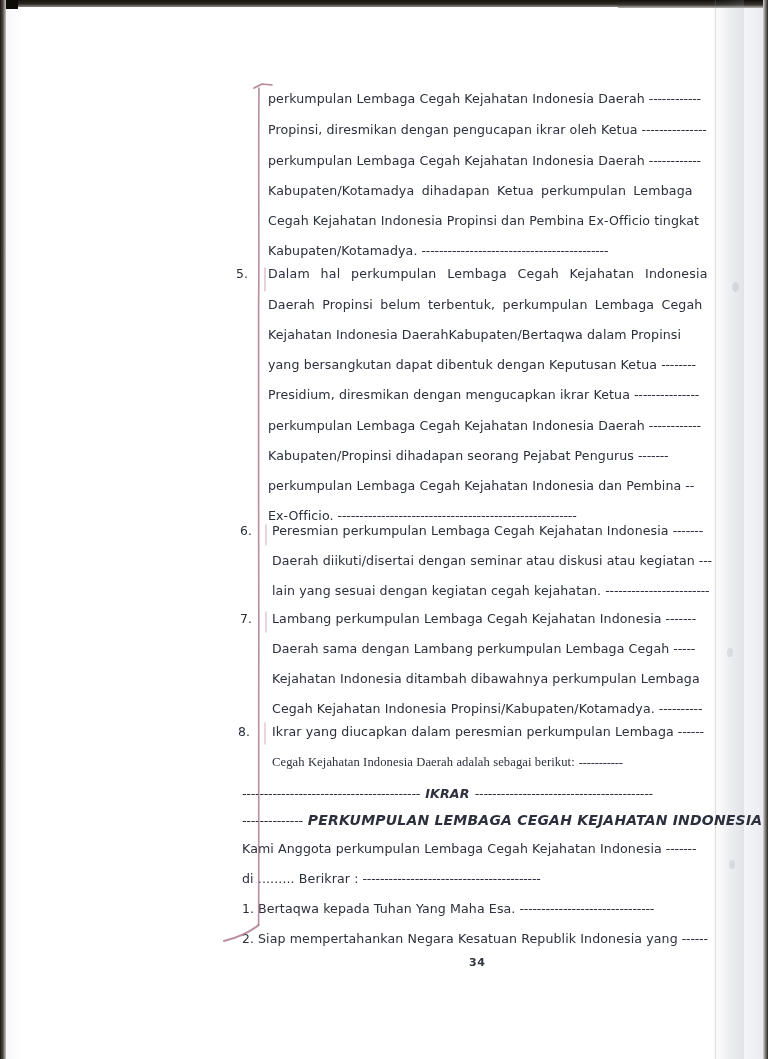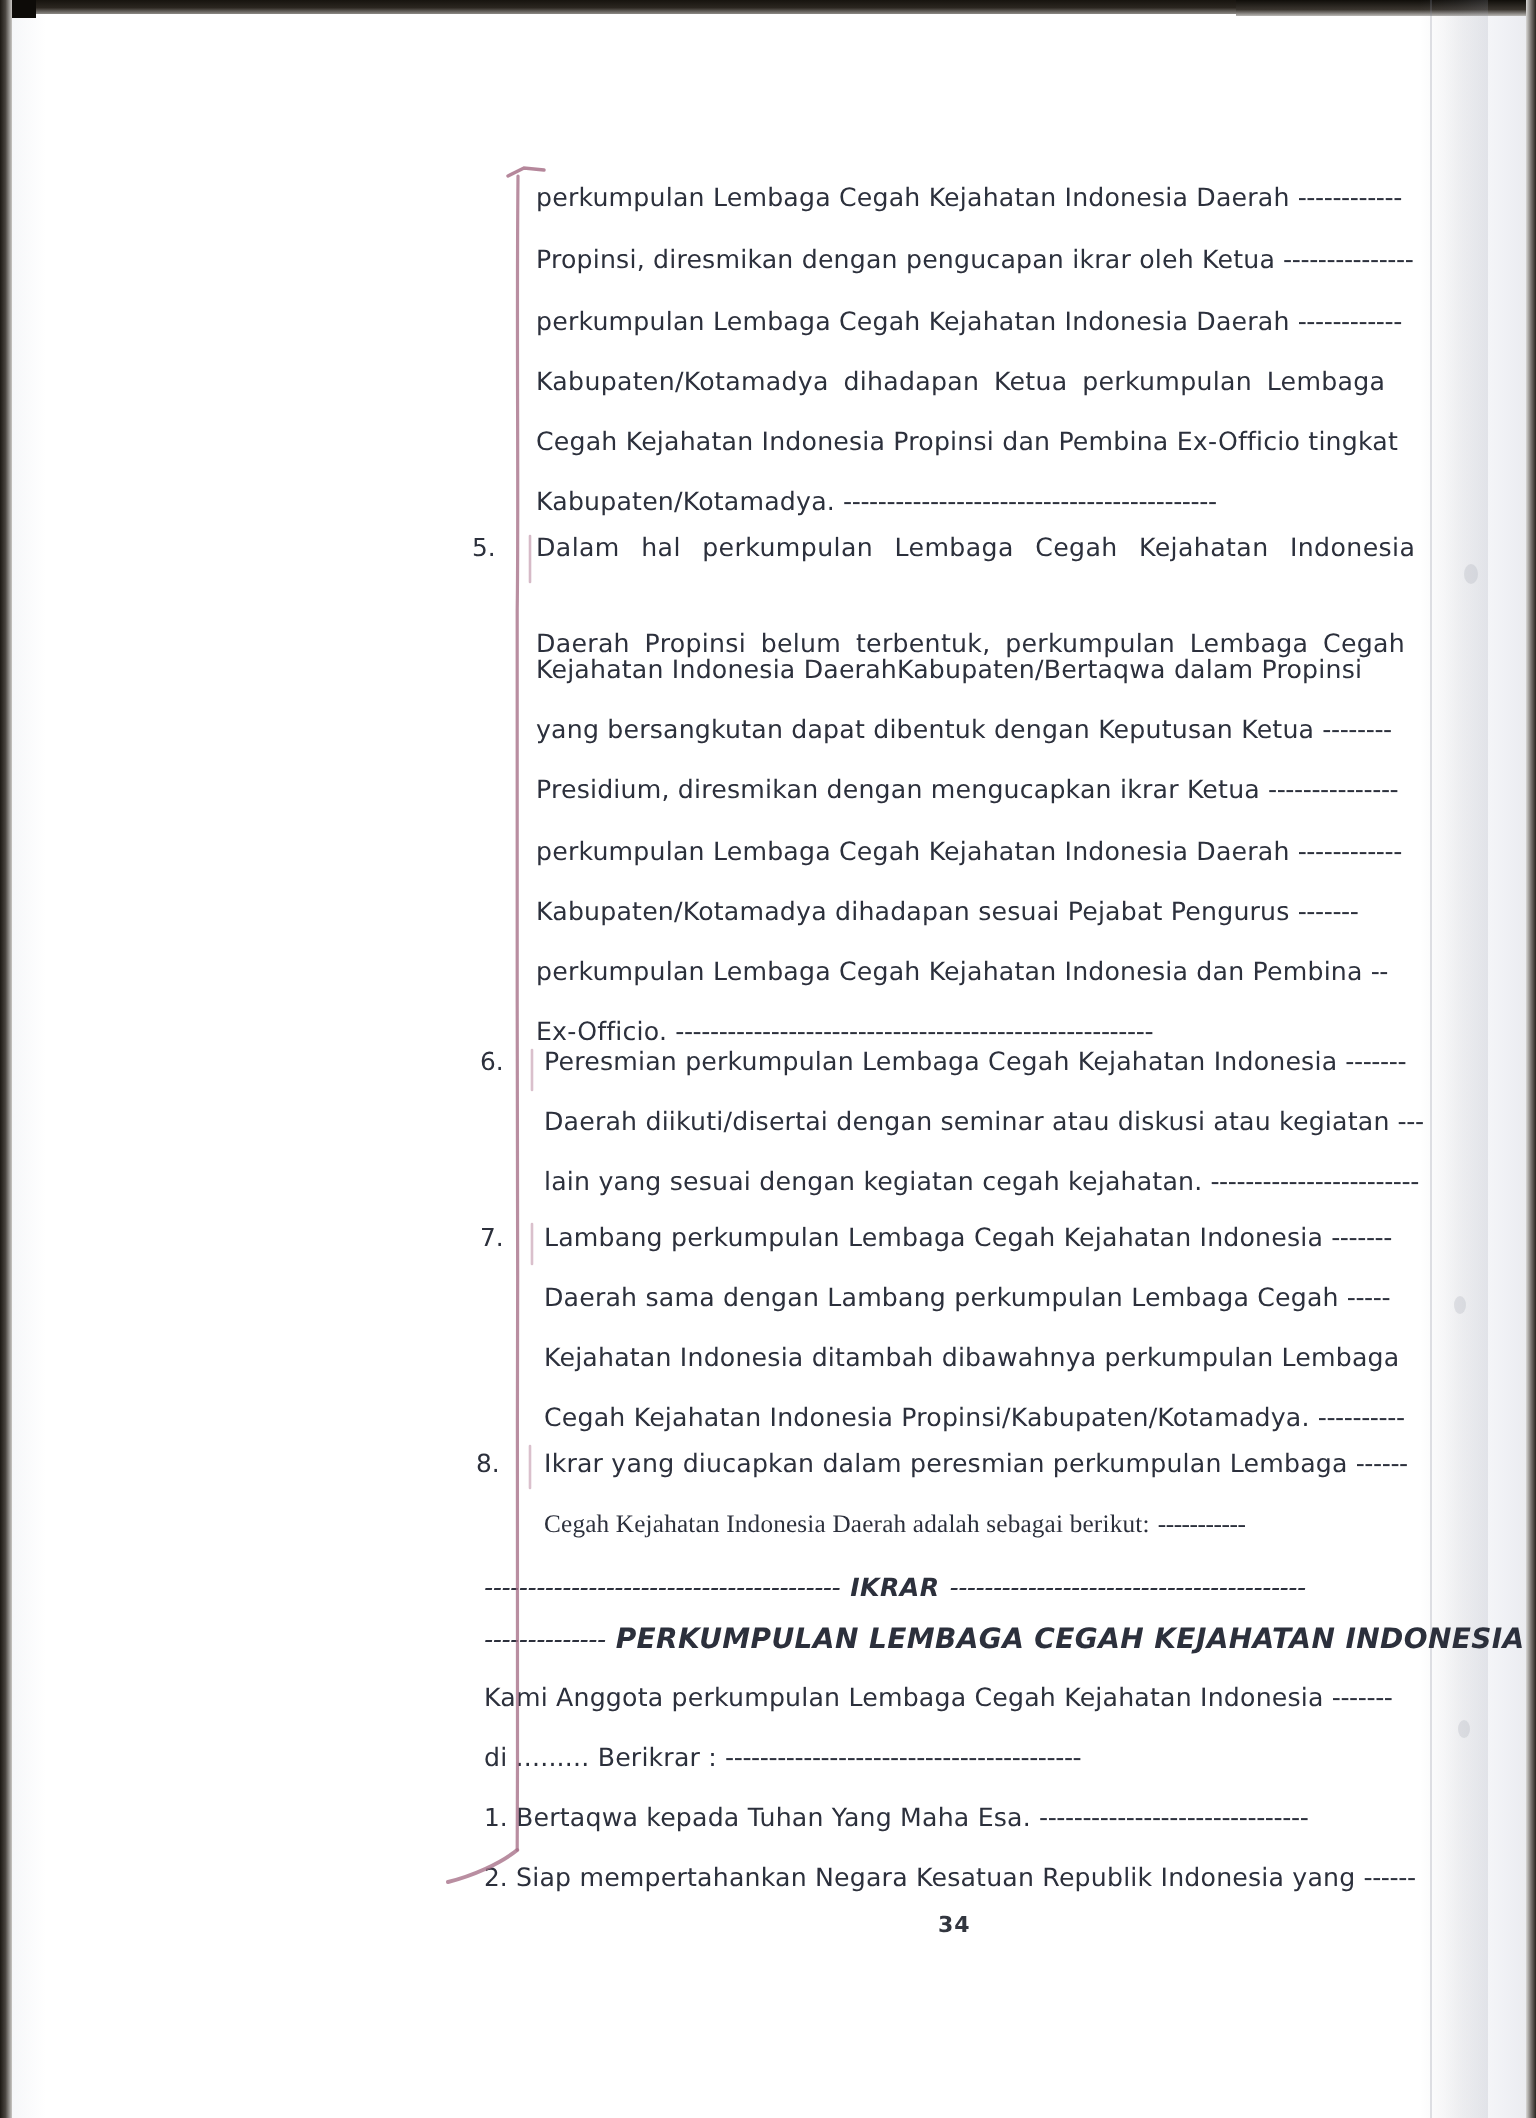--- a/index.html
+++ b/index.html
@@ -109,26 +109,26 @@
 
   <div id="text-block">
       <div class="line " style="left: 268px; top: 93px;"><span>perkumpulan Lembaga Cegah Kejahatan Indonesia Daerah</span><span style="letter-spacing: -0.2px; margin-left: 4px;">------------</span></div>
       <div class="line " style="left: 268px; top: 124px;"><span>Propinsi, diresmikan dengan pengucapan ikrar oleh Ketua</span><span style="letter-spacing: -0.2px; margin-left: 4px;">---------------</span></div>
       <div class="line " style="left: 268px; top: 155px;"><span>perkumpulan Lembaga Cegah Kejahatan Indonesia Daerah</span><span style="letter-spacing: -0.2px; margin-left: 4px;">------------</span></div>
       <div class="line just" style="left: 268px; top: 185px; text-align: right;"><span>Kabupaten/Kotamadya dihadapan Ketua perkumpulan Lembaga</span></div>
       <div class="line " style="left: 268px; top: 215px;"><span>Cegah Kejahatan Indonesia Propinsi dan Pembina Ex-Officio tingkat</span></div>
       <div class="line " style="left: 268px; top: 245px;"><span>Kabupaten/Kotamadya.</span><span style="letter-spacing: -0.2px; margin-left: 4px;">-------------------------------------------</span></div>
       <div class="num" style="left: 236px; top: 268px;">5.</div>
       <div class="line just-wide" style="left: 268px; top: 268px;"><span>Dalam hal perkumpulan Lembaga Cegah Kejahatan Indonesia</span></div>
-      <div class="line just" style="left: 268px; top: 316px; text-align: center;"><span>Daerah Propinsi belum terbentuk, perkumpulan Lembaga Cegah</span></div>
+      <div class="line just" style="left: 268px; top: 299px; text-align: center;"><span>Daerah Propinsi belum terbentuk, perkumpulan Lembaga Cegah</span></div>
       <div class="line " style="left: 268px; top: 329px;"><span>Kejahatan Indonesia DaerahKabupaten/Bertaqwa dalam Propinsi</span></div>
       <div class="line " style="left: 268px; top: 359px;"><span>yang bersangkutan dapat dibentuk dengan Keputusan Ketua</span><span style="letter-spacing: -0.2px; margin-left: 4px;">--------</span></div>
       <div class="line " style="left: 268px; top: 389px;"><span>Presidium, diresmikan dengan mengucapkan ikrar Ketua</span><span style="letter-spacing: -0.2px; margin-left: 4px;">---------------</span></div>
       <div class="line " style="left: 268px; top: 420px;"><span>perkumpulan Lembaga Cegah Kejahatan Indonesia Daerah</span><span style="letter-spacing: -0.2px; margin-left: 4px;">------------</span></div>
-      <div class="line " style="left: 268px; top: 450px;"><span>Kabupaten/Kotamadya dihadapan sesuai Pejabat Pengurus</span><span style="letter-spacing: -0.2px; margin-left: 4px;">-------</span></div>
+      <div class="line " style="left: 268px; top: 450px;"><span>Kabupaten/Propinsi dihadapan seorang Pejabat Pengurus</span><span style="letter-spacing: -0.2px; margin-left: 4px;">-------</span></div>
       <div class="line " style="left: 268px; top: 480px;"><span>perkumpulan Lembaga Cegah Kejahatan Indonesia dan Pembina</span><span style="letter-spacing: -0.2px; margin-left: 4px;">--</span></div>
       <div class="line " style="left: 268px; top: 510px;"><span>Ex-Officio.</span><span style="letter-spacing: -0.2px; margin-left: 4px;">-------------------------------------------------------</span></div>
       <div class="num" style="left: 240px; top: 525px;">6.</div>
       <div class="line " style="left: 272px; top: 525px; text-align: right;"><span>Peresmian perkumpulan Lembaga Cegah Kejahatan Indonesia</span><span style="letter-spacing: -0.2px; margin-left: 4px;">-------</span></div>
       <div class="line " style="left: 272px; top: 555px;"><span>Daerah diikuti/disertai dengan seminar atau diskusi atau kegiatan</span><span style="letter-spacing: -0.2px; margin-left: 4px;">---</span></div>
       <div class="line " style="left: 272px; top: 585px;"><span>lain yang sesuai dengan kegiatan cegah kejahatan.</span><span style="letter-spacing: -0.2px; margin-left: 4px;">------------------------</span></div>
       <div class="num" style="left: 240px; top: 613px;">7.</div>
       <div class="line " style="left: 272px; top: 613px;"><span>Lambang perkumpulan Lembaga Cegah Kejahatan Indonesia</span><span style="letter-spacing: -0.2px; margin-left: 4px;">-------</span></div>
       <div class="line " style="left: 272px; top: 643px;"><span>Daerah sama dengan Lambang perkumpulan Lembaga Cegah</span><span style="letter-spacing: -0.2px; margin-left: 4px;">-----</span></div>
       <div class="line " style="left: 272px; top: 673px;"><span>Kejahatan Indonesia ditambah dibawahnya perkumpulan Lembaga</span></div>

